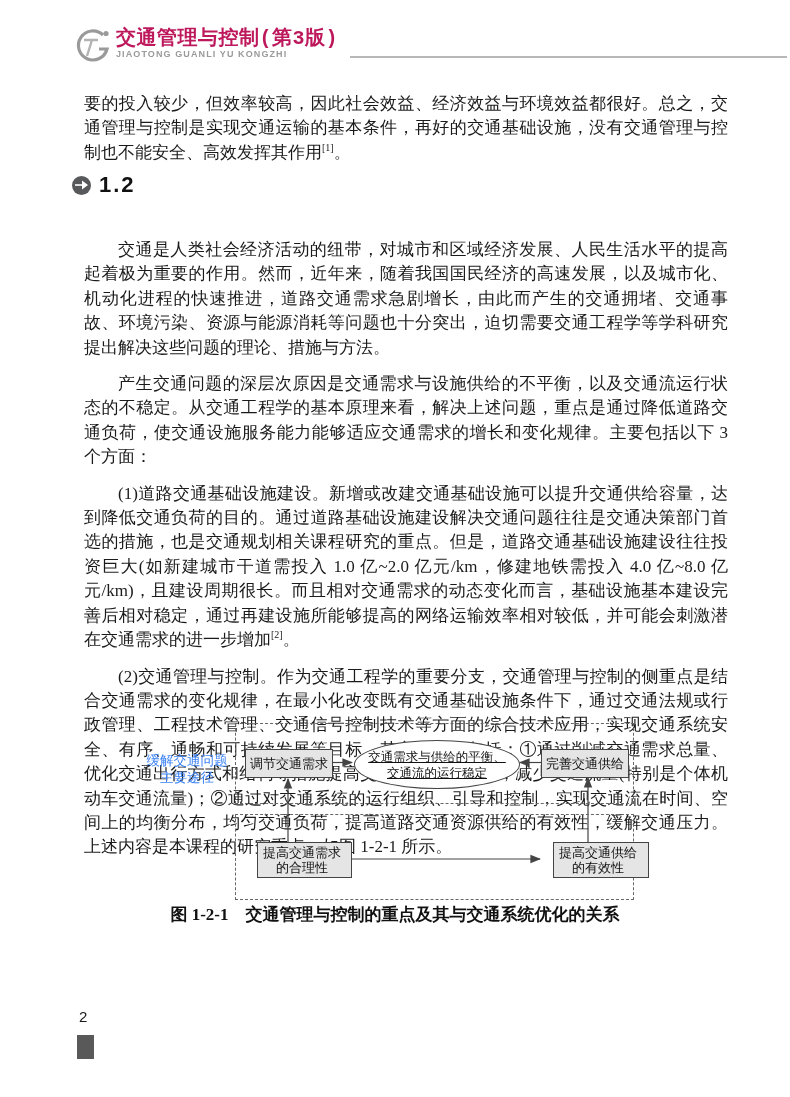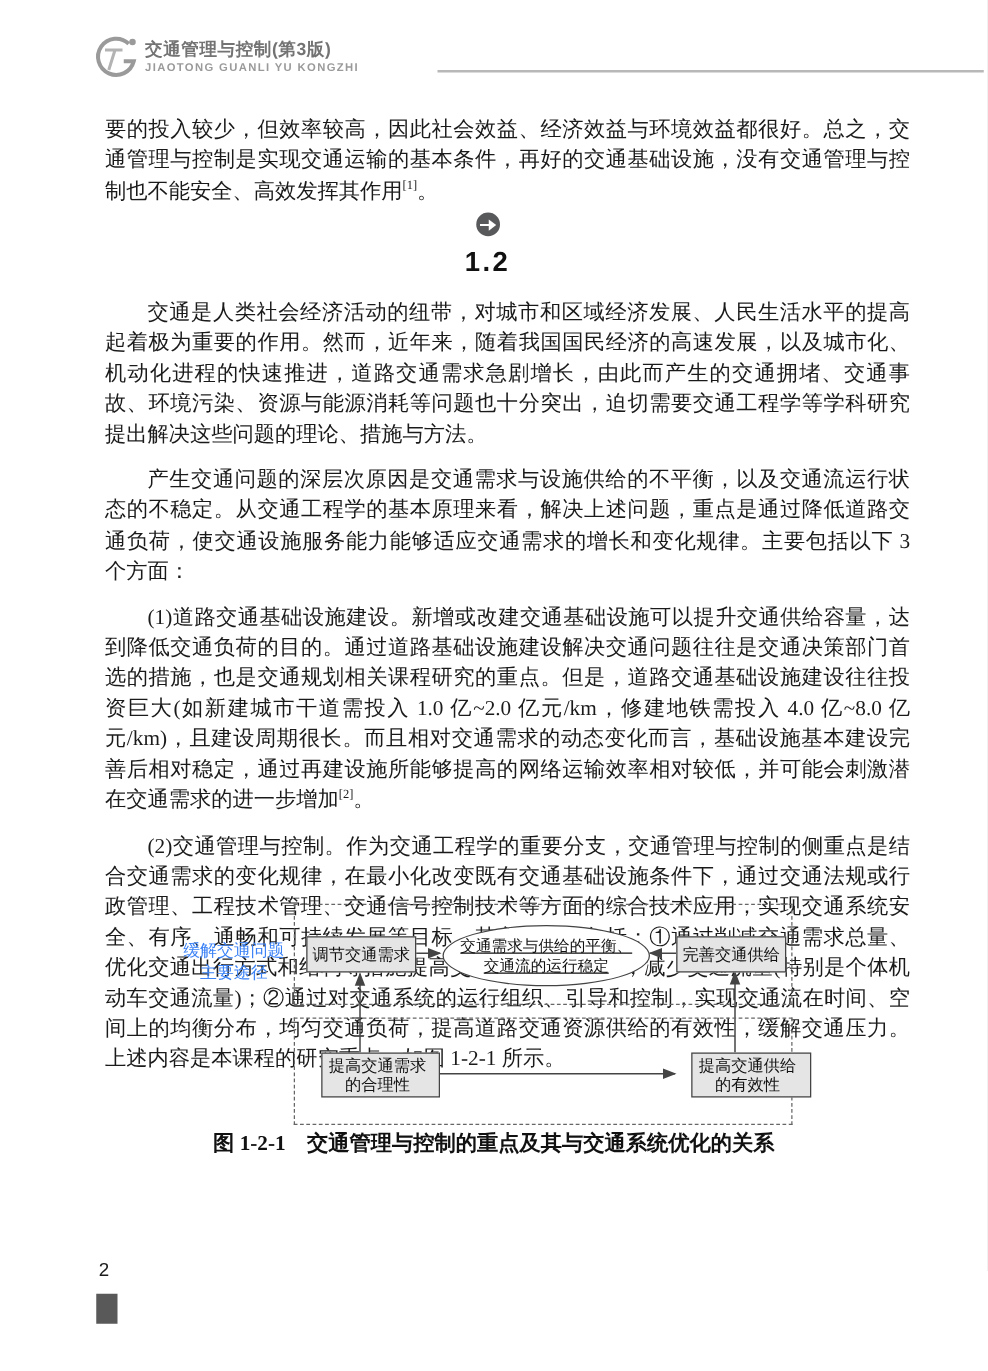--- a/index.html
+++ b/index.html
@@ -9,43 +9,43 @@
     background:#ffffff;
     font-family:"Liberation Serif","DejaVu Serif",serif;
     color:#1a1a1a;
     overflow:hidden;
   }
   
   .header{position:absolute;left:72px;top:28px;width:668px;height:36px;}
   .logo{position:absolute;left:0;top:0;width:40px;height:36px;}
   .header-titles{position:absolute;left:44px;top:2px;}
   .header-title{
-    font-family:Liberation Sans, sans-serif;
-    font-weight:bold;font-size:14px;color:#737373;letter-spacing:0.5px;line-height:18px;
+    font-family:Liberation Mono, monospace;
+    font-weight:bold;font-size:20px;color:#be185d;letter-spacing:0.5px;line-height:18px;
   }
   .header-subtitle{
     font-family:"Liberation Sans","DejaVu Sans",sans-serif;
     font-weight:bold;font-size:9px;color:#9a9a9a;letter-spacing:1.1px;margin-top:1px;
   }
   .header-rule{position:absolute;left:278px;top:28px;width:437px;height:0;border-top:2px solid #b8b8b8;}
   
   .textcol{position:absolute;left:72px;width:668px;}
   .para{
     font-size:17px;line-height:24.4px;
     text-align:justify;text-justify:inter-ideograph;
     margin:12px;
   }
   .para.indent{text-indent:2em;}
   sup.fn{font-size:10px;line-height:0;vertical-align:super;}
   
   .section-heading{
-    position:absolute;left:56px;top:170px;width:668px;height:30px;
+    position:absolute;left:72px;top:170px;width:668px;height:30px;
     font-family:"Liberation Sans","DejaVu Sans",sans-serif;
     font-weight:bold;font-size:22px;color:#111;
-    display:flex;align-items:center;gap:8px;flex-direction:column;
+    display:flex;align-items:center;gap:8px;
   }
   .heading-icon{
     width:19px;height:19px;border-radius:50%;
     background:#58595b;flex:0 0 auto;
     display:flex;align-items:center;justify-content:center;
   }
   .section-number{letter-spacing:2px;}
   
   .figure{position:absolute;left:0;top:715px;width:790px;height:190px;}
   .fig-svg{position:absolute;left:0;top:0;}

